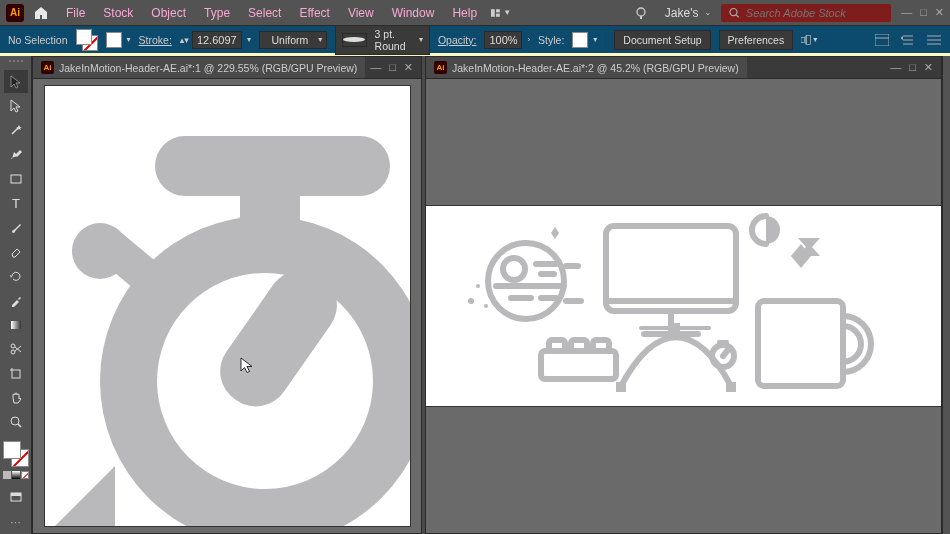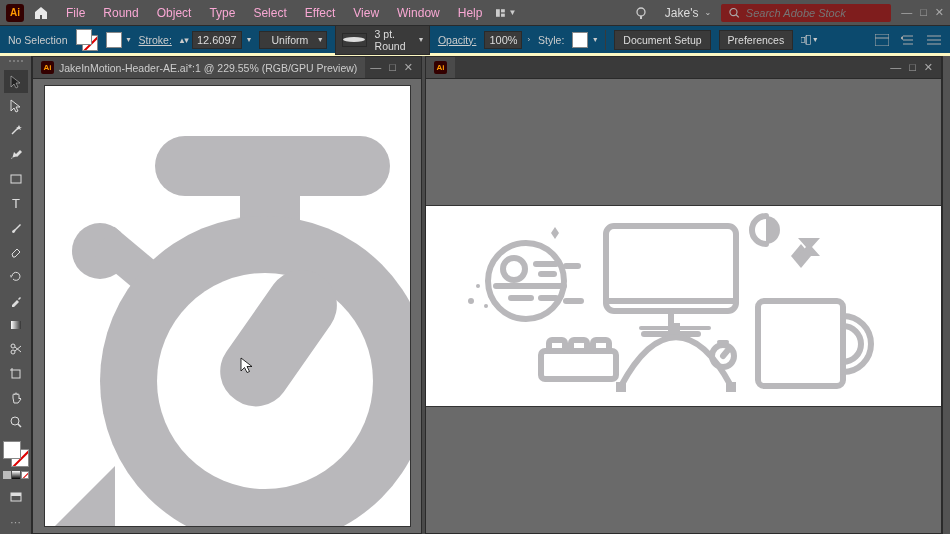--- a/index.html
+++ b/index.html
@@ -83,21 +83,21 @@
 <body>
 
 <div class="menubar">
   <div class="ai-badge">Ai</div>
   <div class="home-ic">
     <svg width="16" height="16" viewBox="0 0 16 16">
         <path fill="#e8e8e8" d="M8 2l6 5v7H9v-4H7v4H2V7z"></path>
       </svg>
   </div>
   <div class="menu-item">File</div>
-  <div class="menu-item">Round</div>
+  <div class="menu-item">Stock</div>
   <div class="menu-item">Object</div>
   <div class="menu-item">Type</div>
   <div class="menu-item">Select</div>
   <div class="menu-item">Effect</div>
   <div class="menu-item">View</div>
   <div class="menu-item">Window</div>
   <div class="menu-item">Help</div>
   <div class="arrange-ic">
     <svg width="16" height="12" viewBox="0 0 16 12">
         <rect x="0" y="0" width="6" height="12" fill="#ccc"></rect>
@@ -351,20 +351,21 @@
       </div>
       <svg class="cursor-arrow" width="16" height="18" viewBox="0 0 16 18">
           <path fill="#fff" stroke="#000" stroke-width="0.8" d="M1 1l0 13 3.5-3.5 2.5 5 2.5-1-2.5-5 5 0z"></path>
         </svg>
     </div>
 
     <div class="doc">
       <div class="doc-tab-row">
         <div class="doc-tab">
           <div class="doc-ai">Ai</div>
+          <span>JakeInMotion-Header-AE.ai*:2 @ 45.2% (RGB/GPU Preview)</span>
         </div>
         <div class="doc-ctrls">
           <span>—</span>
           <span>□</span>
           <span>✕</span>
         </div>
       </div>
       <div class="canvas-wrap">
         <div class="artboard a2">
           <svg width="515" height="200" viewBox="0 0 515 200">

